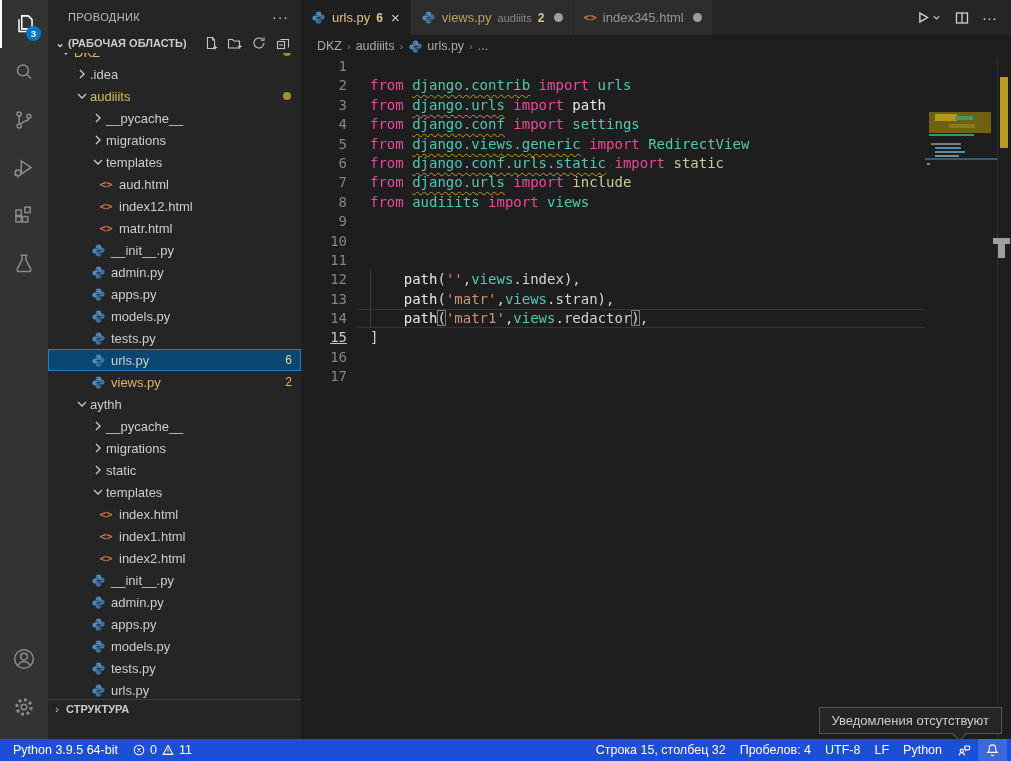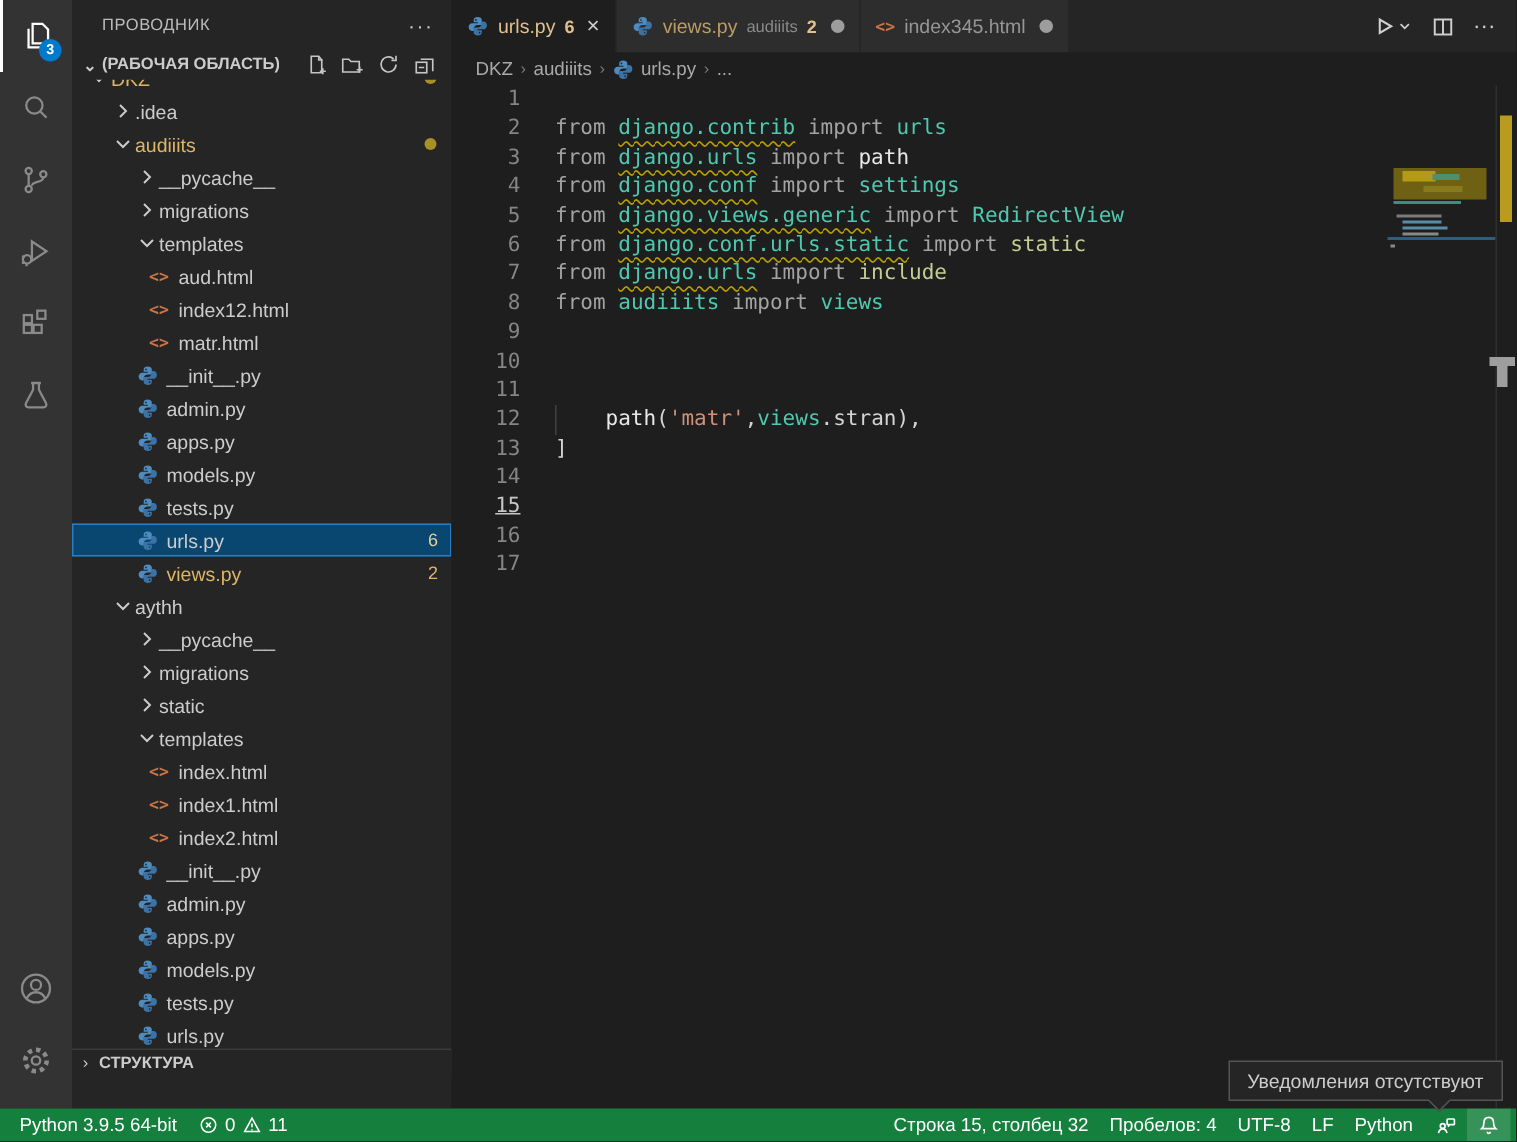--- a/index.html
+++ b/index.html
@@ -65,35 +65,35 @@
 
   
   .code{position:absolute;top:57px;left:0;right:0;bottom:0;font-family:"DejaVu Sans Mono",monospace;font-size:14px;}
   .gutter{position:absolute;left:0;top:0;width:46px;}
   .gutter .ln{height:19.4px;line-height:19.4px;text-align:right;color:#858585;}
   .gutter .ln.cur{color:#c6c6c6;text-decoration:underline;}
   .code-text{position:absolute;left:56px;right:86px;top:0;}
   .line{position:relative;height:19.4px;line-height:19.4px;white-space:pre;padding-left:13px;color:#d4d4d4;}
   .line.current{box-shadow:inset 0 1px 0 #323232, inset 0 -1px 0 #323232;}
   .line.g::before{content:"";position:absolute;left:13px;top:0;bottom:0;border-left:1px solid #404040;}
-  .tk-k{color:#a3a3a3;} .tk-m{color:#4ec9b0;} .tk-f{color:#c3ce93;}
+  .tk-k{color:#ec4899;} .tk-m{color:#4ec9b0;} .tk-f{color:#c3ce93;}
   .tk-w{color:#e8e8e8;} .tk-s{color:#ce9178;} .tk-d{color:#d4d4d4;} .tk-v{color:#9cdcfe;}
   .tk-mu{color:#4ec9b0;text-decoration:underline wavy #b8a000 1px;text-underline-offset:4px;}
   .tk-b{color:#d4d4d4;outline:1px solid #7c7c7c;outline-offset:-1px;}
 
   
   .minimap{position:absolute;top:55px;left:624px;width:72px;bottom:0;}
   .mm{position:absolute;}
   .overview{position:absolute;left:699px;top:77px;width:8px;height:71px;background:#b99c1f;}
   .sash-line{position:absolute;left:696px;top:55px;bottom:0;width:1px;background:#2f2f2f;}
   .thandle-h{position:absolute;left:692px;top:238px;width:17px;height:6px;background:#9e9e9e;}
   .thandle-v{position:absolute;left:697px;top:244px;width:7px;height:14px;background:#9e9e9e;}
 
   
-  .statusbar{position:absolute;left:0;bottom:0;width:1011px;height:22px;background:#15803d;display:flex;align-items:flex-end;
+  .statusbar{position:absolute;left:0;bottom:0;width:1011px;height:22px;background:#1d4ed8;display:flex;align-items:flex-end;
              color:#ffffff;font-size:12.5px;z-index:6;}
   .seg{display:flex;align-items:center;gap:4px;padding:0 7px;height:22px;cursor:pointer;}
   .seg svg{stroke:#ffffff;fill:none;stroke-width:1.2;}
   .sb-left{display:flex;align-items:center;padding-left:6px;}
   .sb-right{margin-left:auto;display:flex;align-items:center;padding-right:4px;}
   .seg.bell{background:rgba(255,255,255,.14);}
 
   
   .toast{position:absolute;right:9px;bottom:27px;background:#252526;border:1px solid #555555;color:#cccccc;
          font-size:13px;padding:5px 12px;z-index:9;}
@@ -549,21 +549,23 @@
           <div class="line"><span class="tk-k">from </span><span class="tk-mu">django.contrib</span><span class="tk-k"> import </span><span class="tk-m">urls</span></div>
           <div class="line"><span class="tk-k">from </span><span class="tk-mu">django.urls</span><span class="tk-k"> import </span><span class="tk-w">path</span></div>
           <div class="line"><span class="tk-k">from </span><span class="tk-mu">django.conf</span><span class="tk-k"> import </span><span class="tk-m">settings</span></div>
           <div class="line"><span class="tk-k">from </span><span class="tk-mu">django.views.generic</span><span class="tk-k"> import </span><span class="tk-m">RedirectView</span></div>
           <div class="line"><span class="tk-k">from </span><span class="tk-mu">django.conf.urls.static</span><span class="tk-k"> import </span><span class="tk-f">static</span></div>
           <div class="line"><span class="tk-k">from </span><span class="tk-mu">django.urls</span><span class="tk-k"> import </span><span class="tk-f">include</span></div>
           <div class="line"><span class="tk-k">from </span><span class="tk-m">audiiits</span><span class="tk-k"> import </span><span class="tk-m">views</span></div>
           <div class="line"></div>
           <div class="line"></div>
           <div class="line"></div>
+          <div class="line g"><span class="tk-d">    </span><span class="tk-w">path</span><span class="tk-d">(</span><span class="tk-s">''</span><span class="tk-d">,</span><span class="tk-m">views</span><span class="tk-d">.index),</span></div>
           <div class="line g"><span class="tk-d">    </span><span class="tk-w">path</span><span class="tk-d">(</span><span class="tk-s">'matr'</span><span class="tk-d">,</span><span class="tk-m">views</span><span class="tk-d">.stran),</span></div>
+          <div class="line g current"><span class="tk-d">    </span><span class="tk-w">path</span><span class="tk-b">(</span><span class="tk-s">'matr1'</span><span class="tk-d">,</span><span class="tk-m">views</span><span class="tk-d">.redactor</span><span class="tk-b">)</span><span class="tk-d">,</span></div>
           <div class="line"><span class="tk-d">]</span></div>
           <div class="line"></div>
         </div>
 
       <div class="minimap">
         <div class="mm" style="left:4px;top:0px;width:62px;height:21px;background:#6e6114;"></div>
         <div class="mm" style="left:10px;top:2px;width:22px;height:7px;background:#b49a16;"></div>
         <div class="mm" style="left:30px;top:4px;width:18px;height:4px;background:#4e8f6e;"></div>
         <div class="mm" style="left:24px;top:12px;width:26px;height:4px;background:#8a7a1e;"></div>
         <div class="mm" style="left:4px;top:22px;width:45px;height:2px;background:#3c8f7c;"></div>

